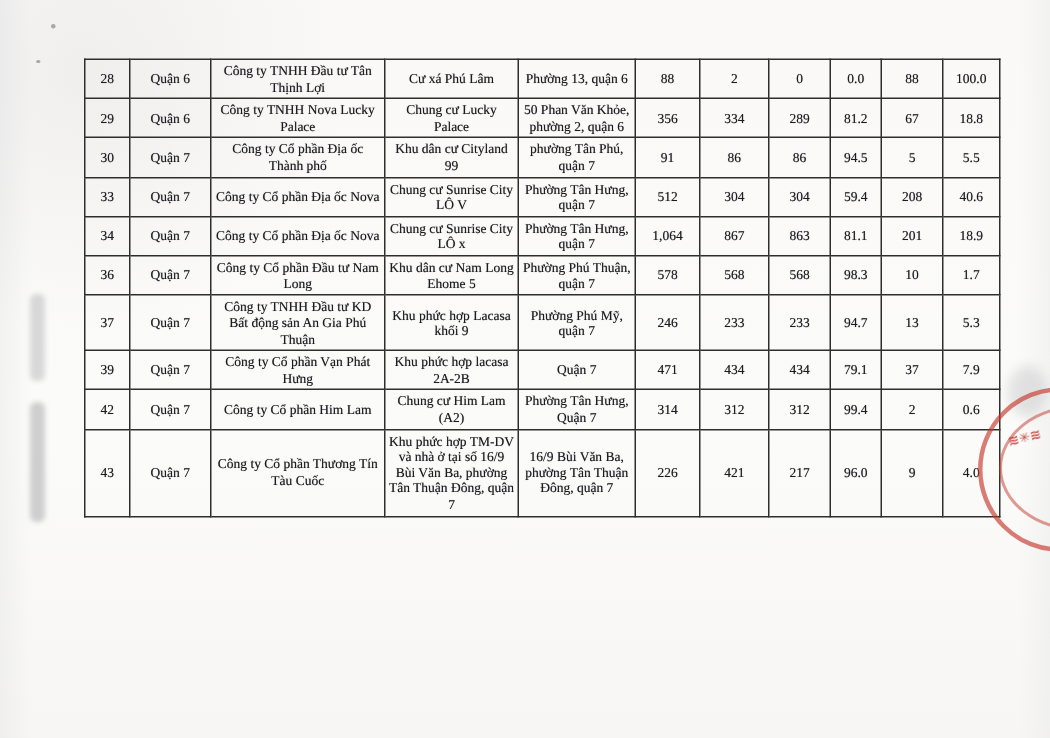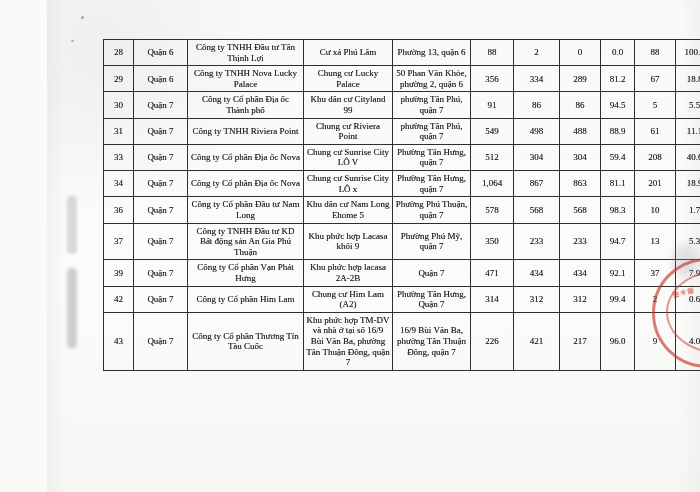--- a/index.html
+++ b/index.html
@@ -10,21 +10,20 @@
     position:relative;
     overflow:hidden;
   }
   .page{
     position:absolute;inset:0;
     background:
       radial-gradient(circle at 8% 10%, rgba(190,190,195,.18), rgba(0,0,0,0) 22%),
       linear-gradient(90deg, rgba(225,225,228,.35) 0, rgba(0,0,0,0) 3%, rgba(0,0,0,0) 97%, rgba(228,228,230,.35) 100%),
       linear-gradient(180deg, #faf9f7 0%, #fbfbf9 60%, #f7f6f4 100%);
     overflow:hidden;
-    margin-left:47px;
   }
   
   table.scan{
     position:absolute;left:56px;top:39px;width:610px;
     border-collapse:collapse;table-layout:fixed;
     border:1.6px solid #262626;
   }
   table.scan td{
     border:1px solid #2e2e2e;
     font-size:9px;line-height:1.18;
@@ -126,33 +125,20 @@
           <td class="txt">Khu dân cư Cityland 99</td>
           <td class="txt">phường Tân Phú, quận 7</td>
           <td>91</td>
           <td>86</td>
           <td>86</td>
           <td>94.5</td>
           <td>5</td>
           <td>5.5</td>
         </tr>
         <tr>
-          <td>31</td>
-          <td class="txt">Quận 7</td>
-          <td class="txt">Công ty TNHH Riviera Point</td>
-          <td class="txt">Chung cư Riviera Point</td>
-          <td class="txt">phường Tân Phú, quận 7</td>
-          <td>549</td>
-          <td>498</td>
-          <td>488</td>
-          <td>88.9</td>
-          <td>61</td>
-          <td>11.1</td>
-        </tr>
-        <tr>
           <td>33</td>
           <td class="txt">Quận 7</td>
           <td class="txt">Công ty Cổ phần Địa ốc Nova</td>
           <td class="txt">Chung cư Sunrise City LÔ V</td>
           <td class="txt">Phường Tân Hưng, quận 7</td>
           <td>512</td>
           <td>304</td>
           <td>304</td>
           <td>59.4</td>
           <td>208</td>
@@ -183,37 +169,37 @@
           <td>98.3</td>
           <td>10</td>
           <td>1.7</td>
         </tr>
         <tr>
           <td>37</td>
           <td class="txt">Quận 7</td>
           <td class="txt">Công ty TNHH Đầu tư KD Bất động sản An Gia Phú Thuận</td>
           <td class="txt">Khu phức hợp Lacasa khối 9</td>
           <td class="txt">Phường Phú Mỹ, quận 7</td>
-          <td>350</td>
+          <td>246</td>
           <td>233</td>
           <td>233</td>
           <td>94.7</td>
           <td>13</td>
           <td>5.3</td>
         </tr>
         <tr>
           <td>39</td>
           <td class="txt">Quận 7</td>
           <td class="txt">Công ty Cổ phần Vạn Phát Hưng</td>
           <td class="txt">Khu phức hợp lacasa 2A-2B</td>
           <td class="txt">Quận 7</td>
           <td>471</td>
           <td>434</td>
           <td>434</td>
-          <td>92.1</td>
+          <td>79.1</td>
           <td>37</td>
           <td>7.9</td>
         </tr>
         <tr>
           <td>42</td>
           <td class="txt">Quận 7</td>
           <td class="txt">Công ty Cổ phần Him Lam</td>
           <td class="txt">Chung cư Him Lam (A2)</td>
           <td class="txt">Phường Tân Hưng, Quận 7</td>
           <td>314</td>

